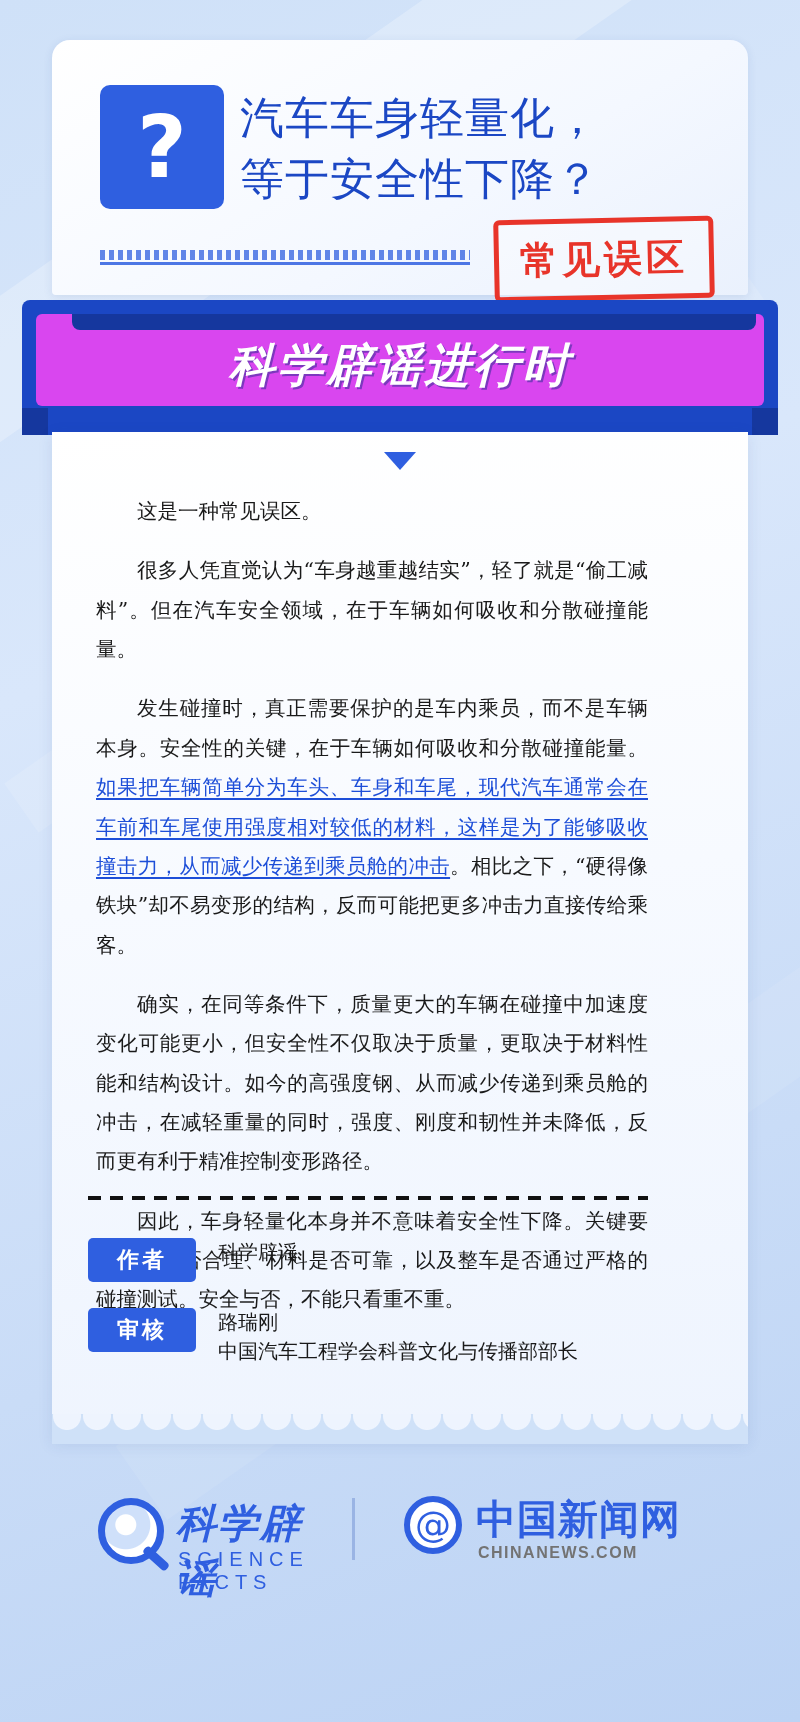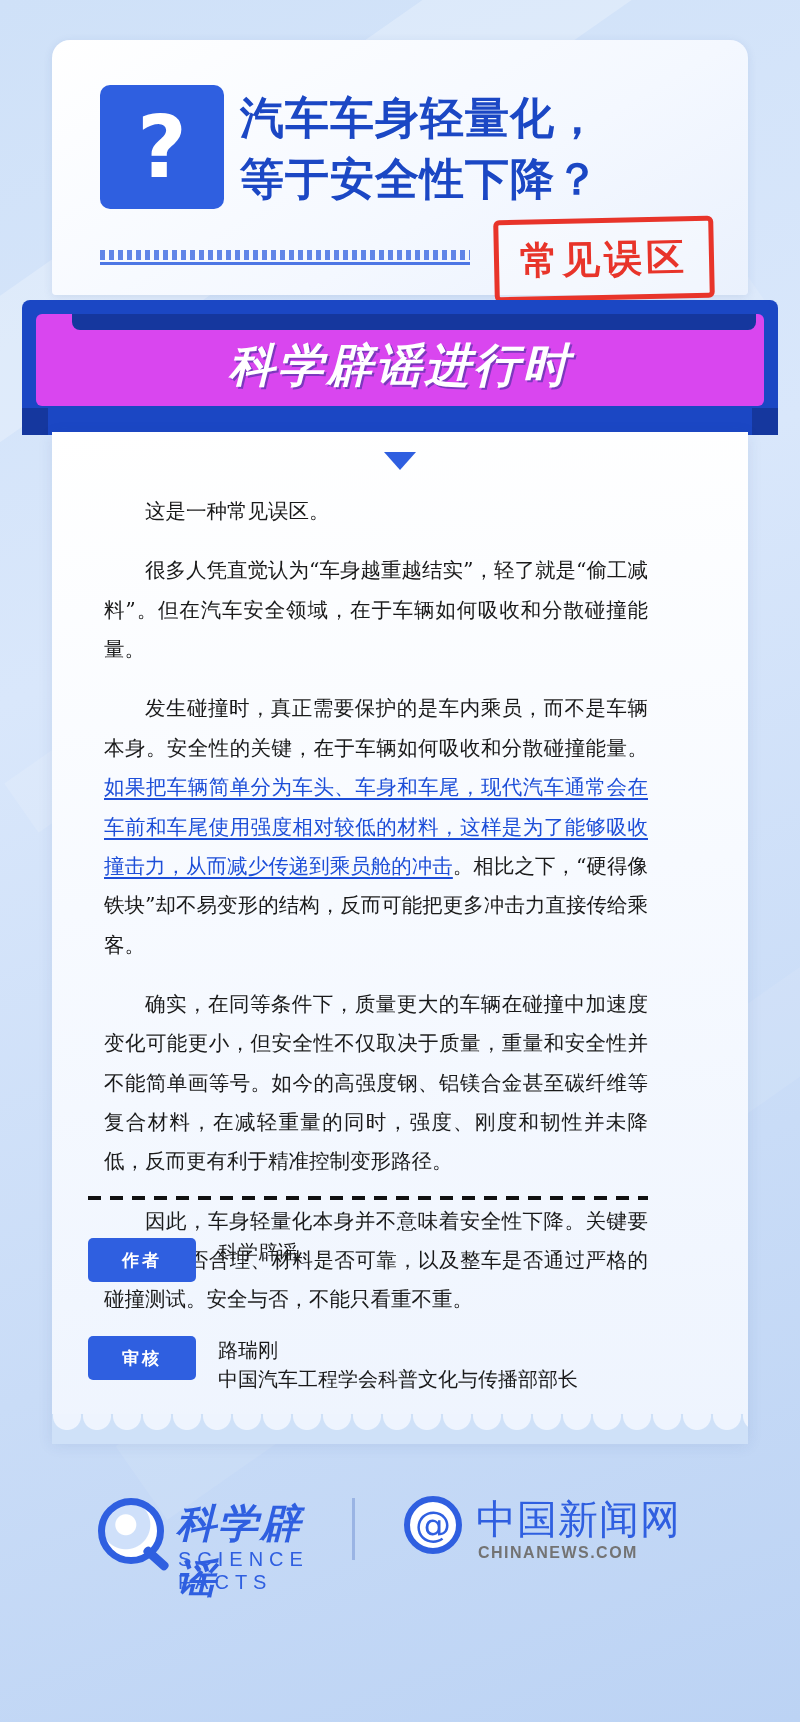--- a/index.html
+++ b/index.html
@@ -24,21 +24,21 @@
     box-shadow:0 2px 10px rgba(40,70,140,.10);
   }
   .qmark{
     position:absolute;left:48px;top:45px;width:124px;height:124px;
     background:#2f5fe0;border-radius:10px;
     color:#fff;font-size:86px;font-weight:bold;line-height:124px;text-align:center;
     font-family:"DejaVu Sans",sans-serif;
   }
   .headline{
     position:absolute;left:188px;top:48px;width:470px;
-    color:#1b47c4;font-weight:bold;font-size:44px;line-height:1.38;
+    color:#1b47c4;font-weight:normal;font-size:44px;line-height:1.38;
     letter-spacing:1px;
     font-family:"DejaVu Sans","Liberation Sans",sans-serif;
   }
   .dash-rule{
     position:absolute;left:48px;top:210px;width:370px;height:10px;
     background:repeating-linear-gradient(90deg,#2f5fe0 0 5px,transparent 5px 9px);
     opacity:.75;
   }
   .dash-rule2{
     position:absolute;left:48px;top:222px;width:370px;height:3px;background:#2f5fe0;opacity:.85;
@@ -92,34 +92,34 @@
     width:0;height:0;border-left:16px solid transparent;border-right:16px solid transparent;
     border-top:18px solid #2f5fe0;
   }
 
   .article{
     position:absolute;left:88px;top:492px;width:560px;
     color:#1a1a1a;font-size:20.5px;line-height:1.92;
     text-align:justify;
     font-family:"DejaVu Serif","Liberation Serif",serif;
   }
-  .article p{margin:0 0 20px 16px;text-indent:2em;}
+  .article p{margin:0 0 20px 8px;text-indent:2em;}
   .hl{color:#1d4ed8;text-decoration:underline;text-underline-offset:4px;}
 
   .divider{
     position:absolute;left:88px;top:1196px;width:560px;height:4px;
     background:repeating-linear-gradient(90deg,#111 0 13px,transparent 13px 22px);
   }
 
   .credit-row{position:absolute;left:88px;width:560px;height:48px;}
   .cr1{top:1238px;}
-  .cr2{top:1336px;}
+  .cr2{top:1308px;}
   .credit-tag{
     position:absolute;left:0;top:0;width:108px;height:44px;background:#2f5fe0;border-radius:5px;
-    color:#fff;font-size:17px;font-weight:bold;line-height:44px;text-align:center;letter-spacing:3px;
+    color:#fff;font-size:22px;font-weight:bold;line-height:44px;text-align:center;letter-spacing:3px;
     font-family:"DejaVu Sans","Liberation Sans",sans-serif;
   }
   .credit-val{
     position:absolute;left:130px;top:0;width:430px;
     color:#1a1a1a;font-size:20px;line-height:1.45;
     font-family:"DejaVu Serif","Liberation Serif",serif;
   }
   .credit-val .l2{display:block;}
 
   
@@ -144,21 +144,21 @@
   }
   .sep{position:absolute;left:352px;top:18px;width:3px;height:62px;background:#9ab4e4;}
   .logo-right{position:absolute;left:404px;top:12px;width:300px;height:92px;}
   .at-circle{
     position:absolute;left:0;top:4px;width:58px;height:58px;border-radius:50%;
     border:6px solid #2f5fe0;box-sizing:border-box;color:#2f5fe0;
     font-size:36px;line-height:46px;text-align:center;font-family:"DejaVu Sans",sans-serif;
     background:#fff;
   }
   .logo-right .cn2{
-    position:absolute;left:72px;top:0;color:#2f5fe0;font-weight:normal;font-size:40px;letter-spacing:1px;
+    position:absolute;left:72px;top:0;color:#2f5fe0;font-weight:bold;font-size:40px;letter-spacing:1px;
     font-family:"DejaVu Sans","Liberation Sans",sans-serif;
   }
   .logo-right .en2{
     position:absolute;left:74px;top:52px;color:#737373;font-size:16px;letter-spacing:1.5px;font-weight:bold;
     font-family:"Liberation Sans",sans-serif;
   }
 </style>
 </head>
 <body>
 
@@ -189,21 +189,21 @@
 
 <div class="body-card"></div>
 <div class="caret"></div>
 
 <div class="article">
   <p>这是一种常见误区。</p>
   <p>很多人凭直觉认为“车身越重越结实”，轻了就是“偷工减料”。但在汽车安全领域，在于车辆如何吸收和分散碰撞能量。</p>
   <p>
     <span>发生碰撞时，真正需要保护的是车内乘员，而不是车辆本身。安全性的关键，在于车辆如何吸收和分散碰撞能量。</span><span class="hl">如果把车辆简单分为车头、车身和车尾，现代汽车通常会在车前和车尾使用强度相对较低的材料，这样是为了能够吸收撞击力，从而减少传递到乘员舱的冲击</span><span>。相比之下，“硬得像铁块”却不易变形的结构，反而可能把更多冲击力直接传给乘客。</span>
   </p>
-  <p>确实，在同等条件下，质量更大的车辆在碰撞中加速度变化可能更小，但安全性不仅取决于质量，重量和安全性并不能简单画等号。如今的高强度钢、铝镁合金甚至碳纤维等复合材料，在减轻重量的同时，强度、刚度和韧性并未降低，反而更有利于精准控制变形路径。</p>
+  <p>确实，在同等条件下，质量更大的车辆在碰撞中加速度变化可能更小，但安全性不仅取决于质量，更取决于材料性能和结构设计。如今的高强度钢、从而减少传递到乘员舱的冲击，在减轻重量的同时，强度、刚度和韧性并未降低，反而更有利于精准控制变形路径。</p>
   <p>因此，车身轻量化本身并不意味着安全性下降。关键要看结构是否合理、材料是否可靠，以及整车是否通过严格的碰撞测试。安全与否，不能只看重不重。</p>
 </div>
 
 <div class="divider"></div>
 
 <div class="credit-row cr1">
   <div class="credit-tag">作者</div>
   <div class="credit-val">
     <span>科学辟谣</span>
   </div>

